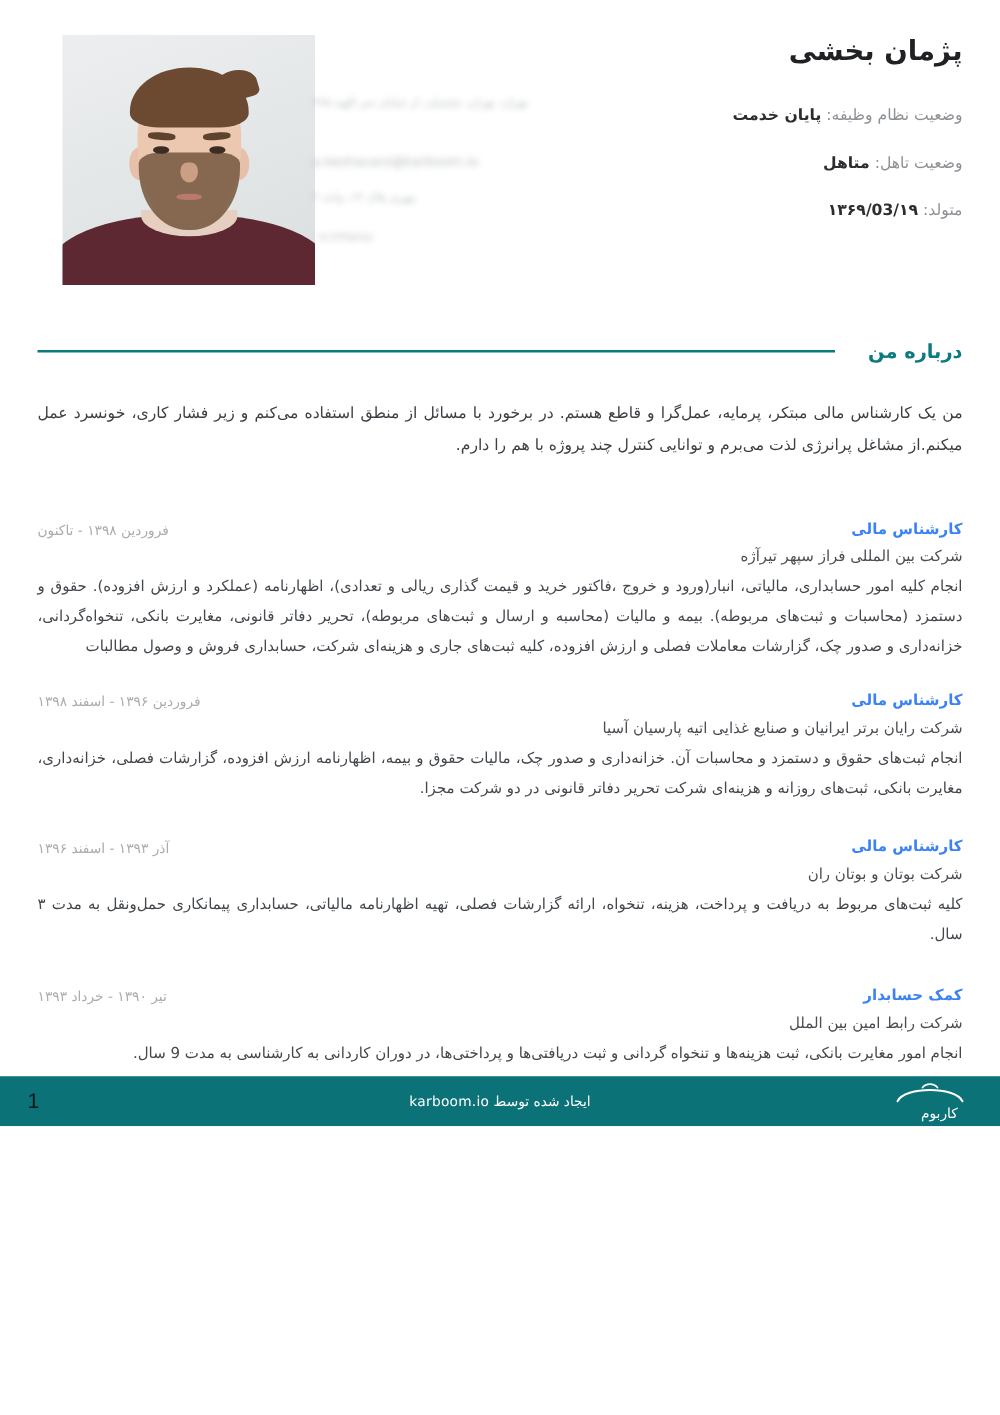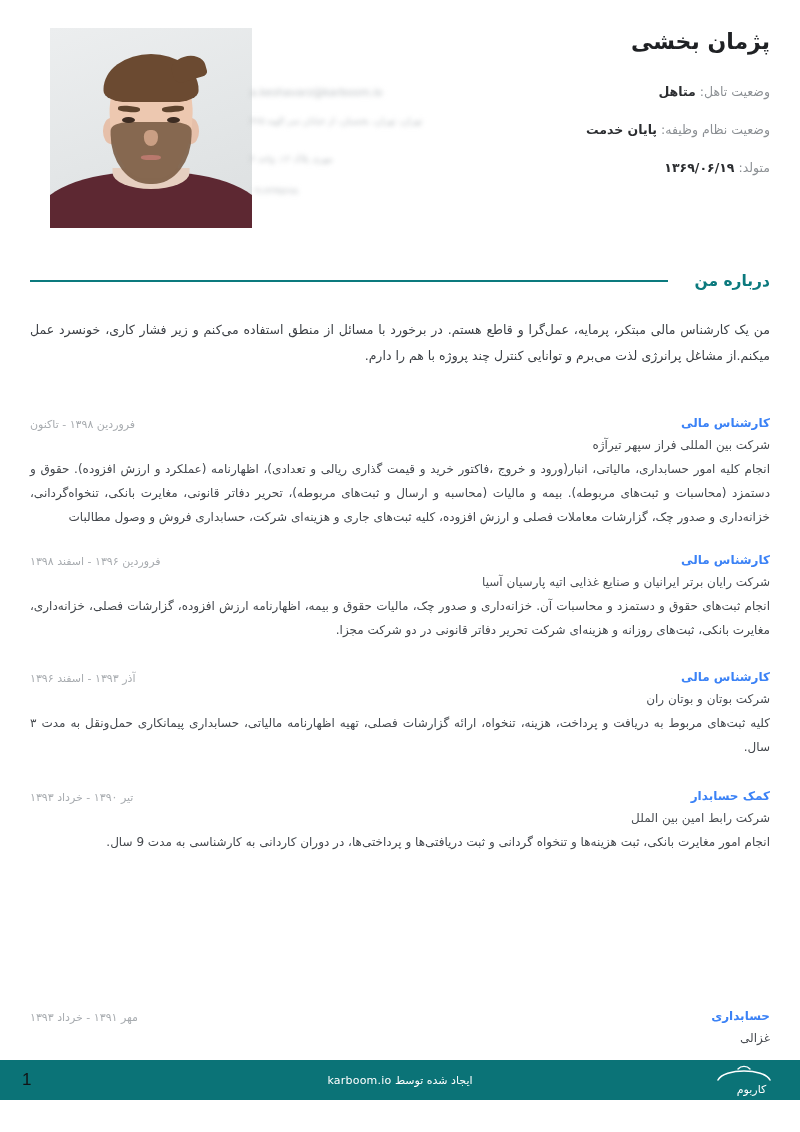--- a/index.html
+++ b/index.html
@@ -9,21 +9,21 @@
     width: 800px;
     height: 1132px;
     background: #ffffff;
     font-family: "DejaVu Sans", "Liberation Sans", sans-serif;
     direction: rtl;
   }
 
   #page {
     position: relative;
     width: 800px;
-    height: 1100px;
+    height: 901px;
     background: #ffffff;
     overflow: hidden;
   }
 
   
   .header {
     position: absolute;
     top: 0; left: 0;
     width: 800px;
     height: 250px;
@@ -330,38 +330,38 @@
         <div class="pt-hair"></div>
       </div>
     </div>
 
     <div class="head-right">
 
       <div class="full-name">پژمان بخشی</div>
 
       <div class="meta-row">
         <div class="meta-line">
+          <span>وضعیت نظام وظیفه:</span>
+          <b>پایان خدمت</b>
+        </div>
+        <div class="redacted small">تهران، تهران، بخشیان، از خیابان سر الهیه ۴۶۵</div>
+      </div>
+
+      <div class="meta-row">
+        <div class="meta-line">
           <span>وضعیت تاهل:</span>
           <b>متاهل</b>
         </div>
         <div class="redacted">a.keshavarz@karboom.io</div>
-      </div>
-
-      <div class="meta-row">
-        <div class="meta-line">
-          <span>وضعیت نظام وظیفه:</span>
-          <b>پایان خدمت</b>
-        </div>
-        <div class="redacted small">تهران، تهران، بخشیان، از خیابان سر الهیه ۴۶۵</div>
       </div>
 
       <div class="meta-row">
         <div class="meta-line">
           <span>متولد:</span>
-          <b>۱۳۶۹/۰۶/۱۹</b>
+          <b>۱۳۶۹/03/۱۹</b>
         </div>
         <div class="redacted small">مهری پلاک ۱۳، واحد ۴</div>
       </div>
 
       <div class="meta-row" style="height:14px">
         <div class="redacted small" style="top:-6px">۰۹۱۲۳۴۵۶۷۸</div>
       </div>
 
     </div>
   </div>

